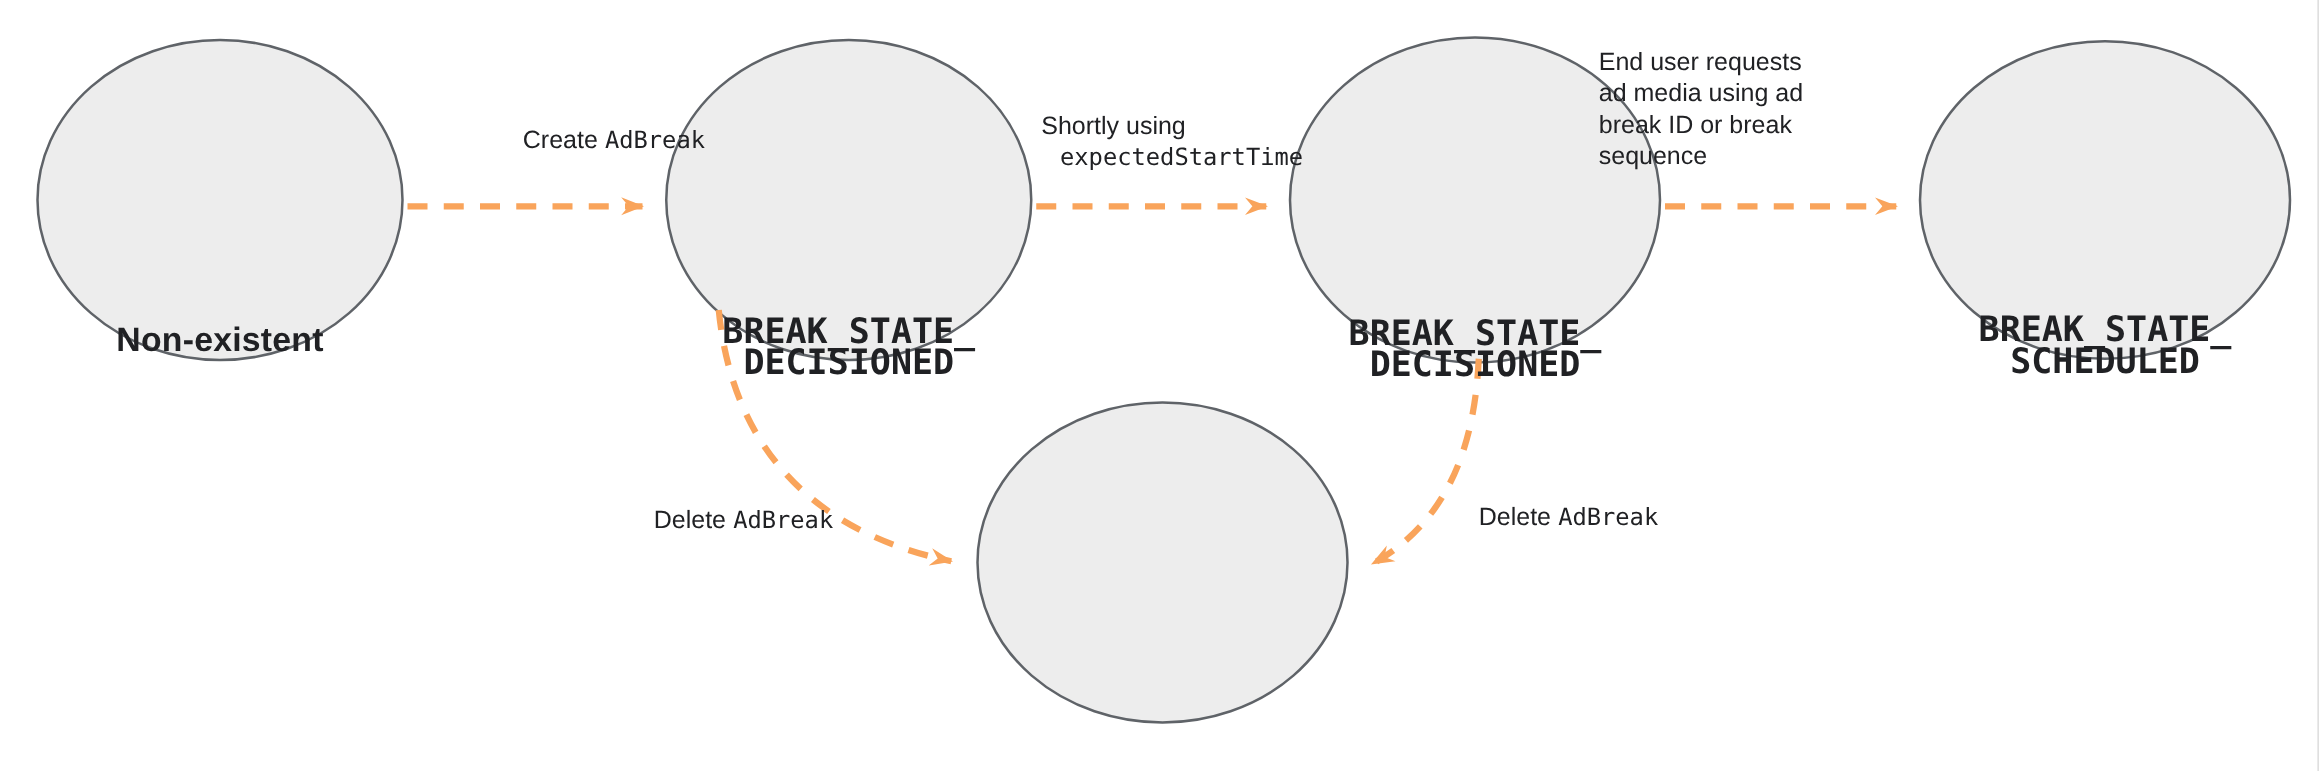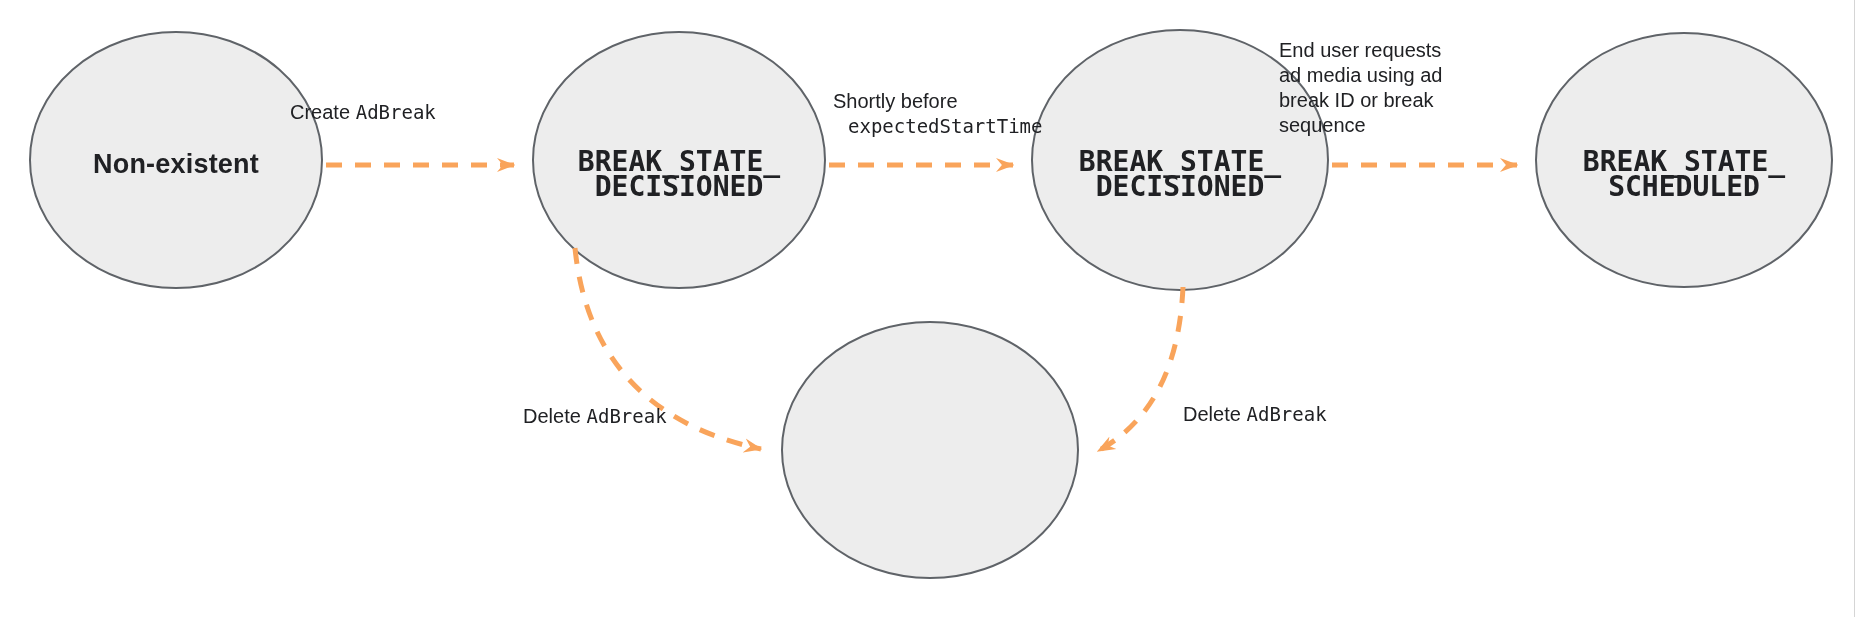--- a/index.html
+++ b/index.html
@@ -17,32 +17,32 @@
     overflow:hidden;
     font-family:"Liberation Sans",sans-serif;
     color:var(--text);
   }
   .canvas svg{position:absolute;left:0;top:0;}
   .node-ellipse{fill:var(--node-fill);stroke:var(--node-border);stroke-width:2;}
   .dash{stroke:var(--arrow);stroke-width:5;fill:none;stroke-dasharray:16 13;}
   .arrowhead{fill:var(--arrow);}
   .node-label{
     position:absolute;display:flex;flex-direction:column;
-    align-items:center;justify-content:center;text-align:center;
+    align-items:center;justify-content:flex-end;text-align:center;
     pointer-events:none;
   }
   .sans-big{font-size:27px;font-weight:bold;letter-spacing:.2px;padding-top:8px;}
   .mono-big{
     font-family:"DejaVu Sans Mono",monospace;
     font-size:28px;font-weight:bold;line-height:25px;padding-top:14px;
   }
   .edge-label{position:absolute;font-size:20px;line-height:25px;white-space:nowrap;}
   .edge-label .code{font-family:"DejaVu Sans Mono",monospace;font-size:19px;margin-left:.3em;}
   .edge-label .code-line{font-family:"DejaVu Sans Mono",monospace;font-size:19px;margin-left:15px;}
-  .edge-label.center{text-align:left;}
+  .edge-label.center{text-align:right;}
   .page-edge{position:absolute;top:0;width:1px;height:617px;background:var(--edge-line);}
 </style>
 </head>
 <body>
 
 <div class="canvas">
 
   <svg width="1858" height="617" viewBox="0 0 1858 617">
     <defs>
       <marker id="arrow" viewBox="0 0 13 10" refX="12" refY="5" markerWidth="3.7" markerHeight="3.1" orient="auto">
@@ -81,21 +81,21 @@
     <span>BREAK_STATE_</span>
     <span>SCHEDULED</span>
   </div>
 
 
   <div class="edge-label center" style="left:290px;top:100px;width:274px;">
     <span>Create</span><span class="code">AdBreak</span>
   </div>
 
   <div class="edge-label" style="left:833px;top:89px;">
-    <div>Shortly before</div>
+    <div>Shortly using</div>
     <div class="code-line">expectedStartTime</div>
   </div>
 
   <div class="edge-label" style="left:1279px;top:38px;">
     <div>End user requests</div>
     <div>ad media using ad</div>
     <div>break ID or break</div>
     <div>sequence</div>
   </div>
 

